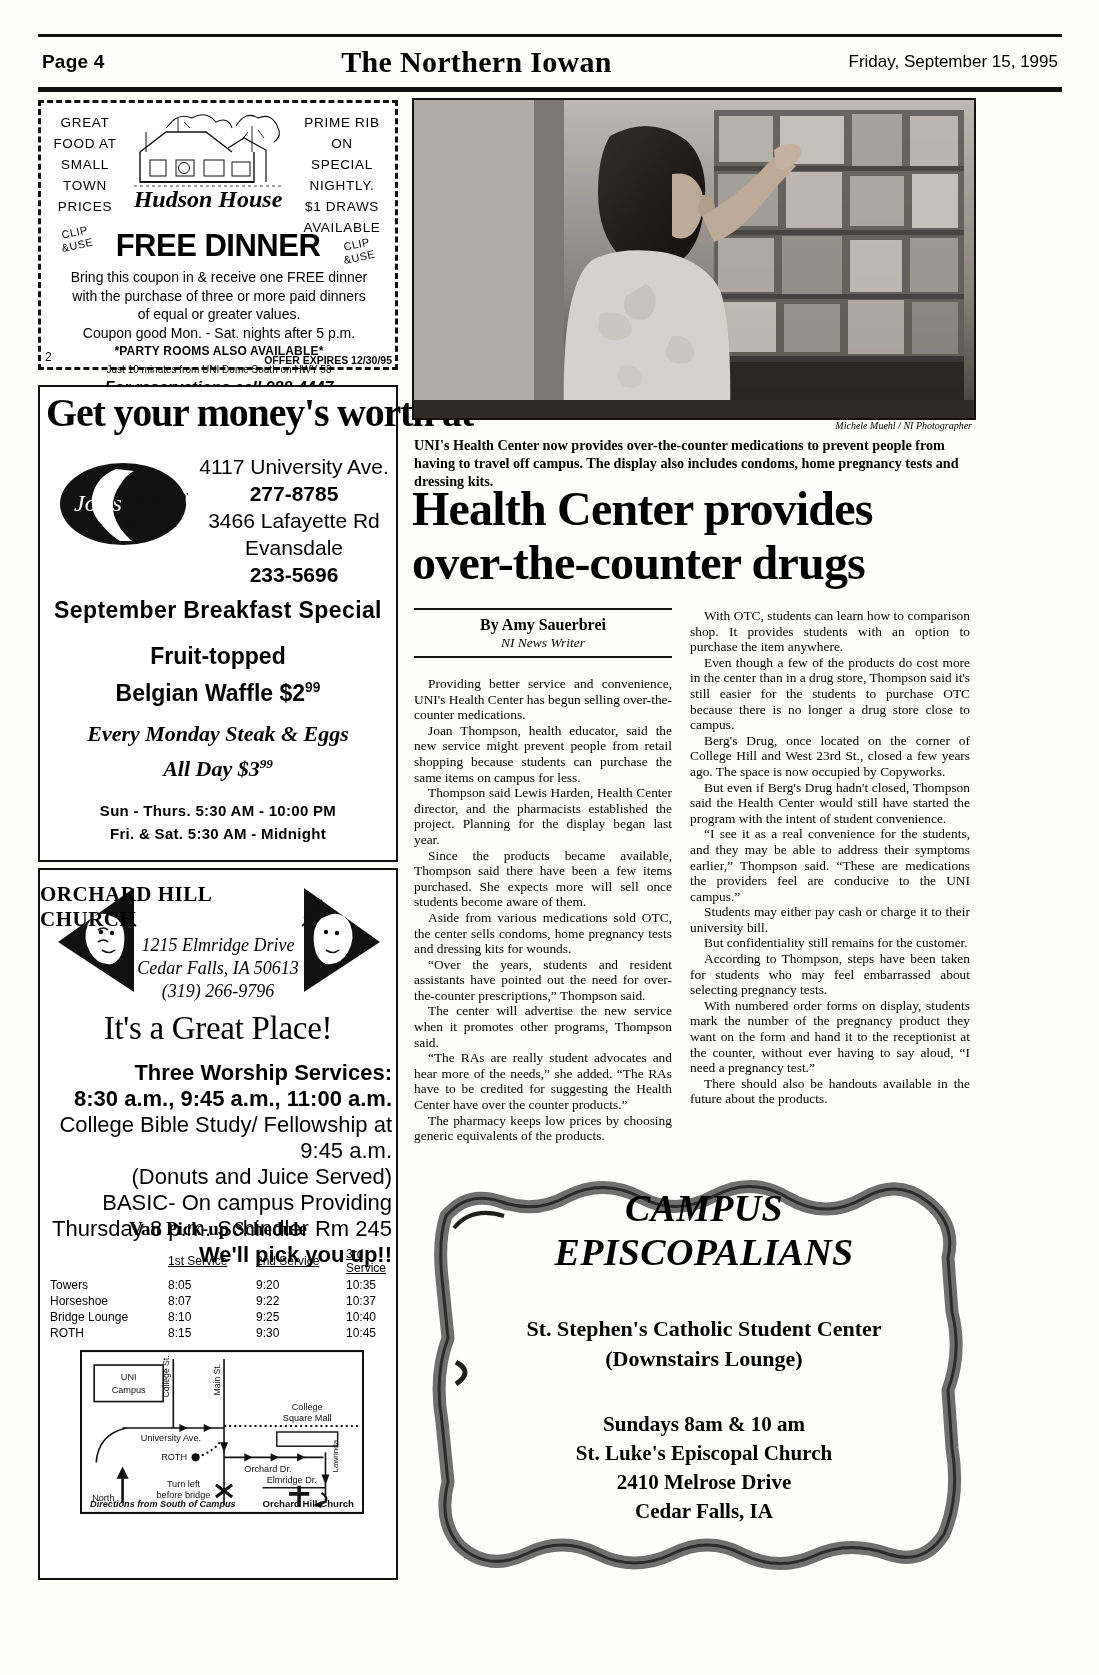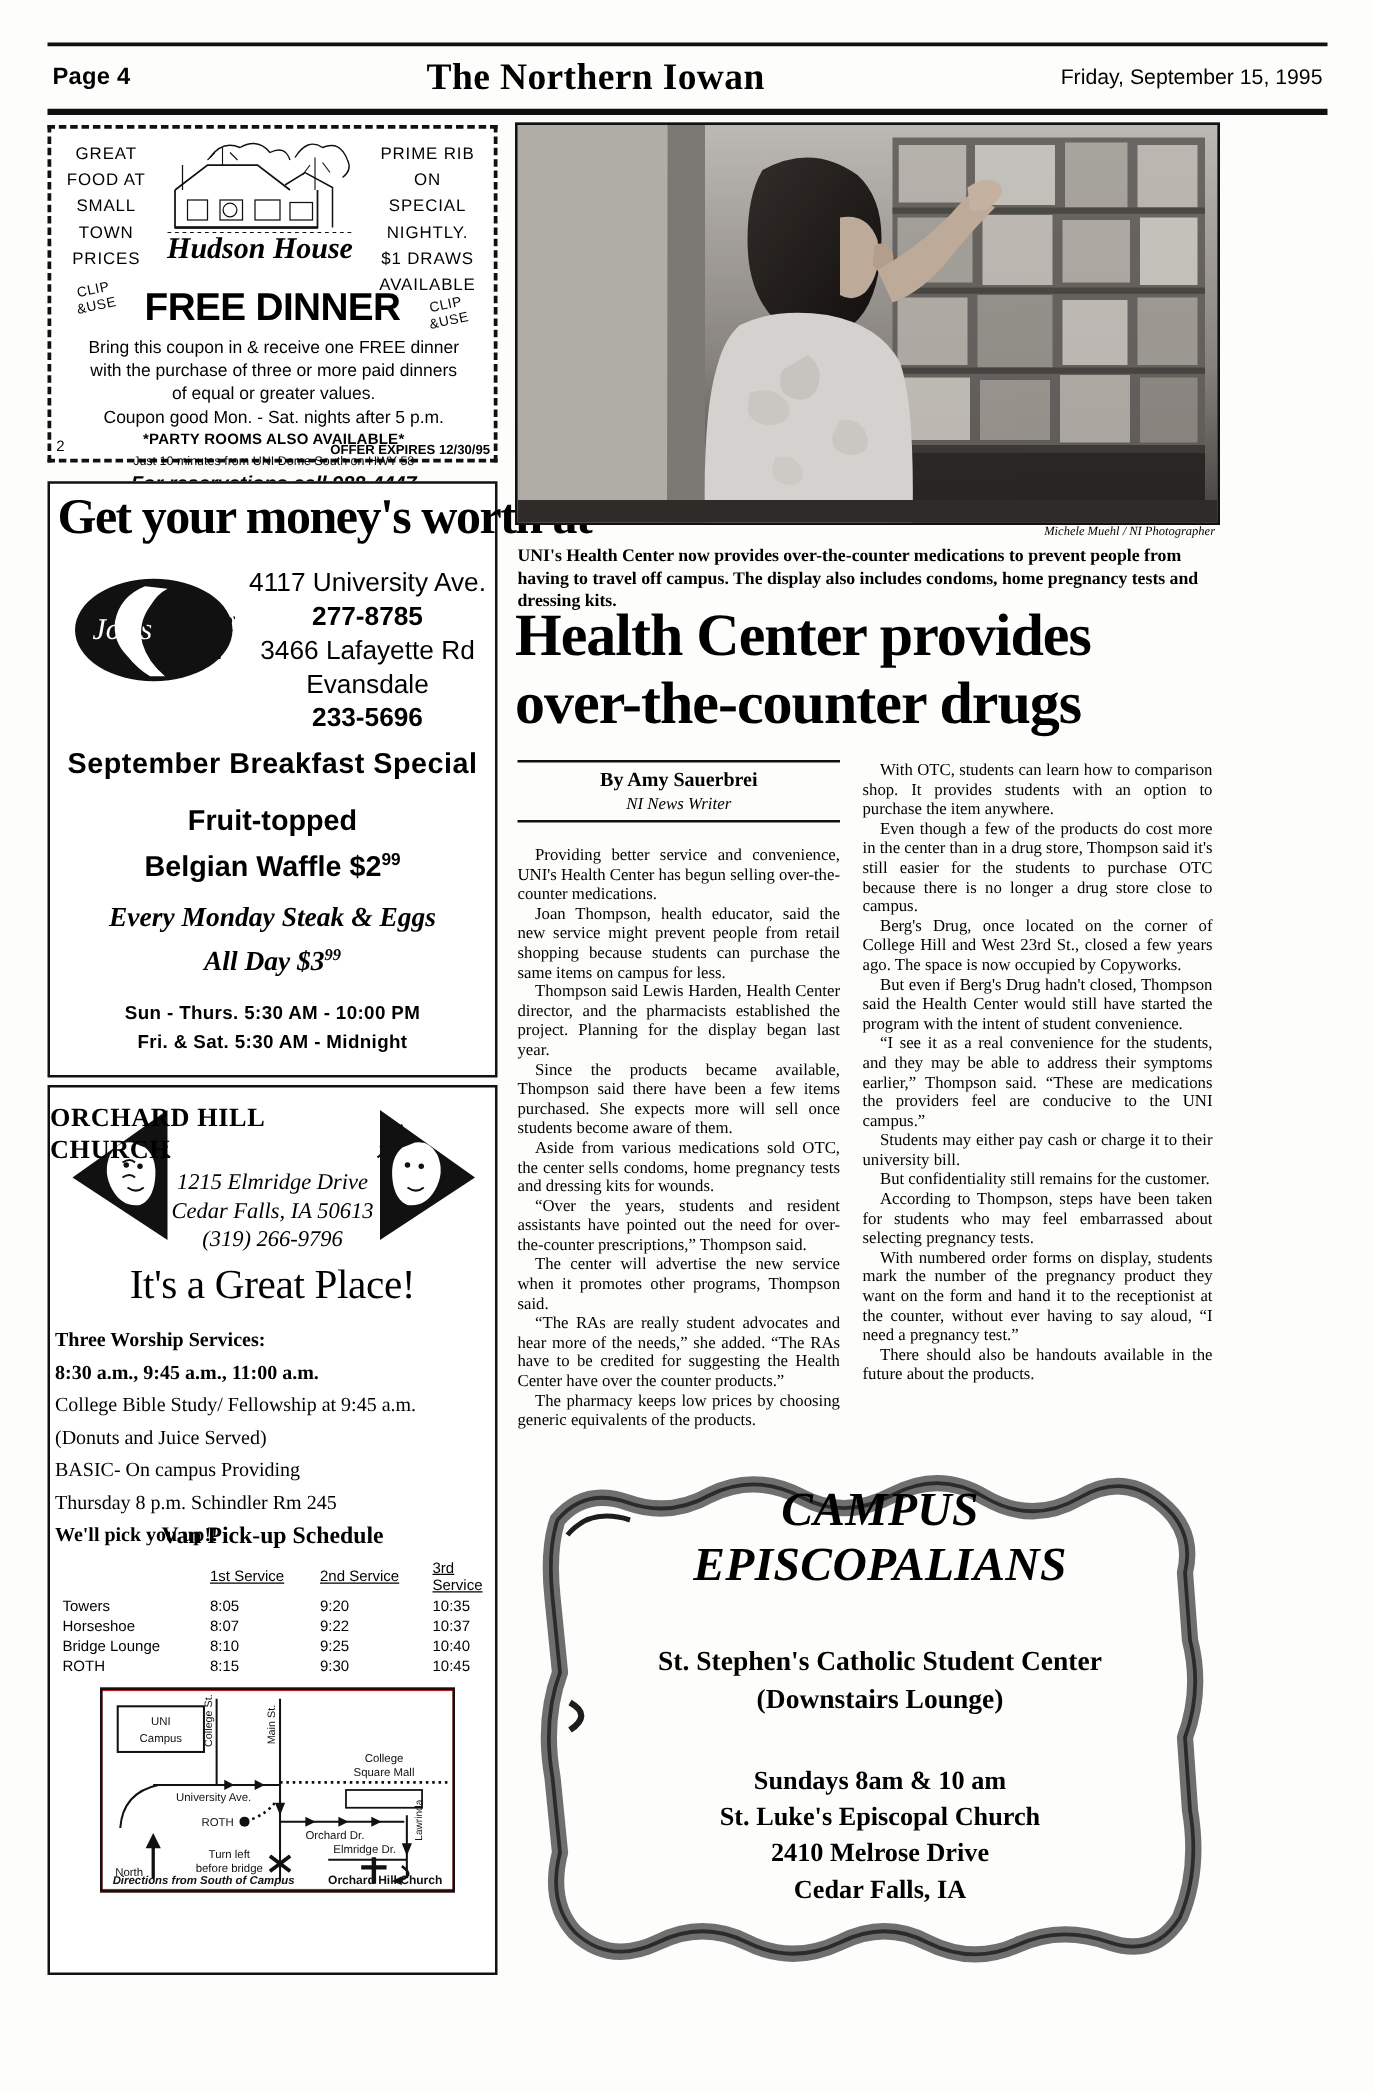--- a/index.html
+++ b/index.html
@@ -70,33 +70,33 @@
   .oh-head{position:absolute;left:0;right:0;top:10px;height:112px;}
   .oh-title{position:absolute;left:0;right:0;top:2px;text-align:left;
     font-family:"Liberation Serif",serif;font-weight:bold;font-size:21px;line-height:25px;letter-spacing:.5px;}
   .oh-addr{position:absolute;left:0;right:0;top:54px;text-align:center;
     font-family:"Liberation Serif",serif;font-style:italic;font-size:18px;line-height:23px;}
   .oh-face{position:absolute;top:4px;}
   .oh-face.l{left:14px;}
   .oh-face.r{right:12px;}
   .oh-great{position:absolute;left:0;right:0;top:140px;text-align:center;
     font-family:"Liberation Serif",serif;font-size:33px;letter-spacing:-.3px;}
-  .oh-serv{position:absolute;left:4px;right:4px;top:190px;text-align:left;
-    font-family:Liberation Serif, serif;font-size:16px;line-height:26px;}
+  .oh-serv{position:absolute;left:4px;right:4px;top:190px;text-align:right;
+    font-family:Liberation Sans, sans-serif;font-size:22px;line-height:26px;}
   .oh-serv .b{font-weight:bold;}
   .oh-sched-title{position:absolute;left:0;right:0;top:348px;text-align:center;
     font-family:"Liberation Serif",serif;font-weight:bold;font-size:19px;}
   table.van{position:absolute;left:10px;top:376px;width:340px;border-collapse:collapse;
     font-family:Liberation Sans, sans-serif;font-size:12px;}
   table.van th{font-weight:normal;text-decoration:underline;padding:1px 0 2px 0;text-align:left;}
   table.van td{padding:1px 0;text-align:left;}
   table.van th:first-child,table.van td:first-child{width:118px;}
   table.van th:nth-child(2),table.van td:nth-child(2){width:88px;}
   table.van th:nth-child(3),table.van td:nth-child(3){width:90px;}
-  .oh-map{position:absolute;left:40px;top:480px;width:280px;height:160px;border:2px solid #111;background:#b91c1c;}
+  .oh-map{position:absolute;left:40px;top:480px;width:280px;height:160px;border:2px solid #111;background:#e5e5e5;}
 
   
   #photo{position:absolute;left:412px;top:98px;width:560px;height:318px;border:2px solid #111;
     background:#6b6b6b;overflow:hidden;}
   .photo-credit{position:absolute;left:412px;top:420px;width:560px;text-align:right;
     font-family:"Liberation Serif",serif;font-style:italic;font-size:10px;}
   .caption{position:absolute;left:414px;top:436px;width:556px;
     font-family:"Liberation Serif",serif;font-weight:bold;font-size:14.2px;line-height:18px;}
 
   

